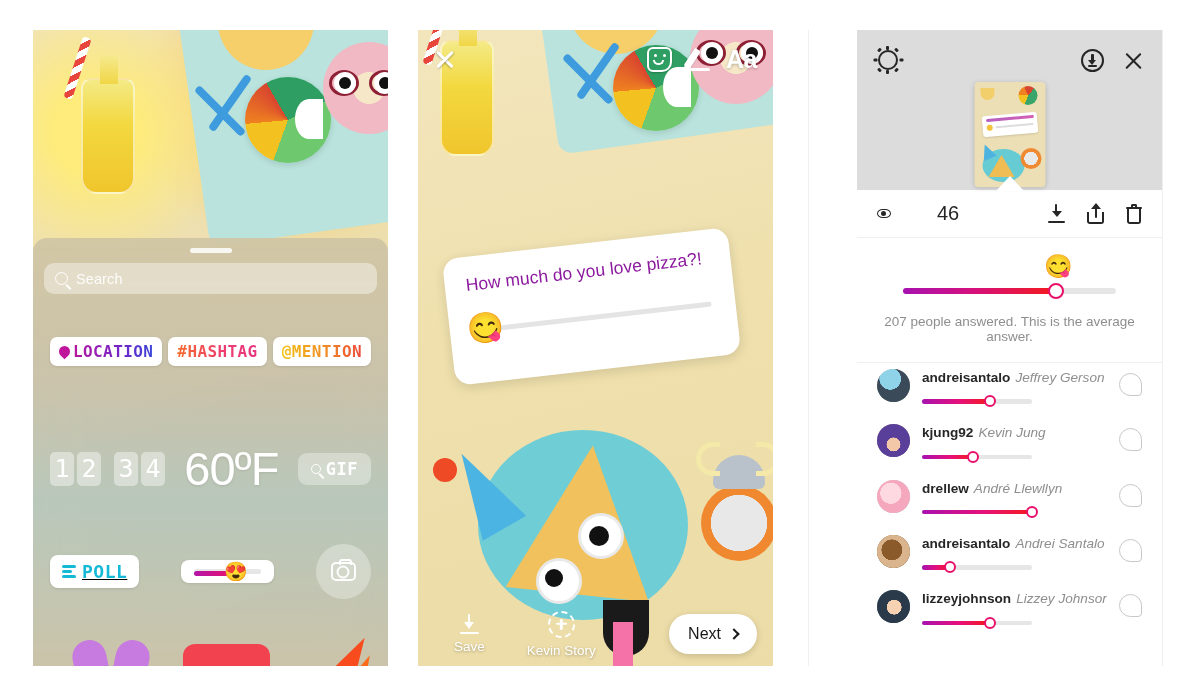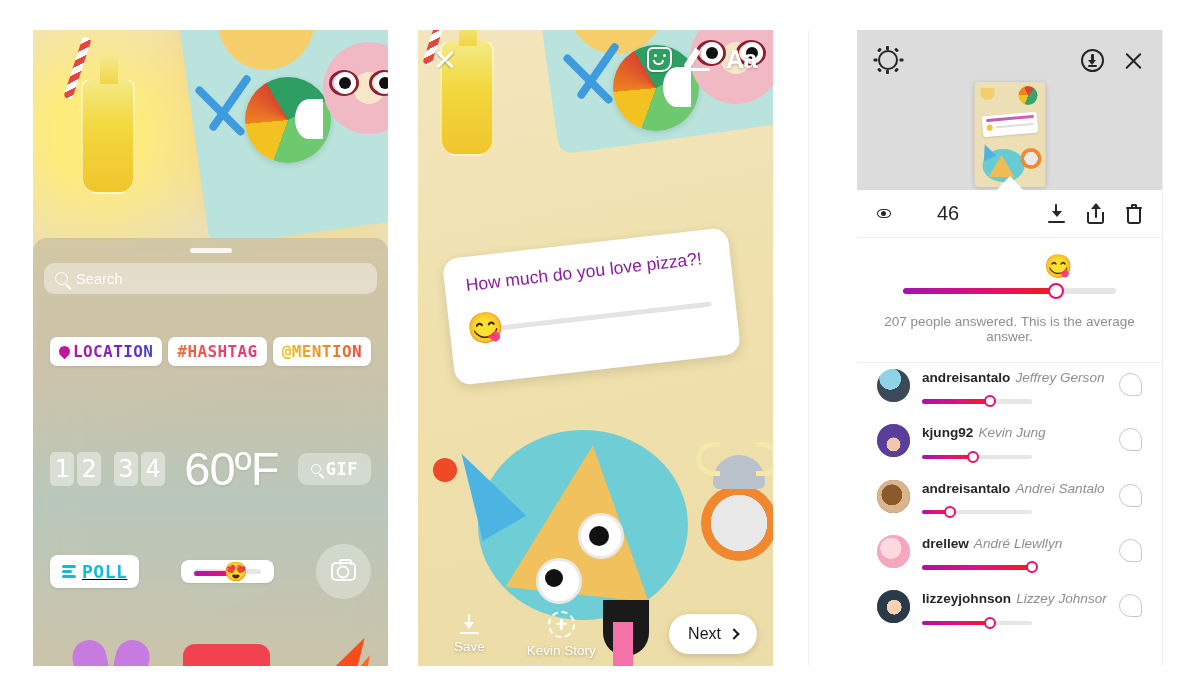--- a/index.html
+++ b/index.html
@@ -560,54 +560,54 @@
             <div class="ans-track"></div>
             <div class="ans-fill" style="width:46%;"></div>
             <div class="ans-knob" style="left:46%;"></div>
           </div>
         </div>
         <span class="reply-ic"></span>
       </div>
 
       <div class="ans-row">
         <div class="avatar">
+            <i class="a1" style="background:radial-gradient(circle at 42% 40%,#ffd9e2 0 38%,#f4a7bd 39%),linear-gradient(150deg,#ffe7ef,#cfd6dc);display:block;height:100%;"></i>
+          </div>
+        <div class="ans-body">
+          <div class="ans-names">
+            <span class="ans-user">drellew</span><span class="ans-full">André Llewllyn</span>
+          </div>
+          <div class="ans-sliderwrap">
+            <div class="ans-track"></div>
+            <div class="ans-fill" style="width:100%;"></div>
+            <div class="ans-knob" style="left:100%;"></div>
+          </div>
+        </div>
+        <span class="reply-ic"></span>
+      </div>
+
+      <div class="ans-row">
+        <div class="avatar">
             <i class="a1" style="background:radial-gradient(circle at 45% 45%,#8b5a2b 0 40%,#d9b48c 41%),linear-gradient(150deg,#b87d4b,#6e4420);display:block;height:100%;"></i>
           </div>
         <div class="ans-body">
           <div class="ans-names">
             <span class="ans-user">andreisantalo</span><span class="ans-full">Andrei Santalo</span>
           </div>
           <div class="ans-sliderwrap">
             <div class="ans-track"></div>
             <div class="ans-fill" style="width:25%;"></div>
             <div class="ans-knob" style="left:25%;"></div>
           </div>
         </div>
         <span class="reply-ic"></span>
       </div>
 
       <div class="ans-row">
         <div class="avatar">
-            <i class="a1" style="background:radial-gradient(circle at 42% 40%,#ffd9e2 0 38%,#f4a7bd 39%),linear-gradient(150deg,#ffe7ef,#cfd6dc);display:block;height:100%;"></i>
-          </div>
-        <div class="ans-body">
-          <div class="ans-names">
-            <span class="ans-user">drellew</span><span class="ans-full">André Llewllyn</span>
-          </div>
-          <div class="ans-sliderwrap">
-            <div class="ans-track"></div>
-            <div class="ans-fill" style="width:100%;"></div>
-            <div class="ans-knob" style="left:100%;"></div>
-          </div>
-        </div>
-        <span class="reply-ic"></span>
-      </div>
-
-      <div class="ans-row">
-        <div class="avatar">
             <i class="a1" style="background:radial-gradient(circle at 52% 52%,#f6d2b3 0 30%,#2b3a4a 31%),linear-gradient(150deg,#9fc4d8,#2f4256);display:block;height:100%;"></i>
           </div>
         <div class="ans-body">
           <div class="ans-names">
             <span class="ans-user">lizzeyjohnson</span><span class="ans-full">Lizzey Johnson</span>
           </div>
           <div class="ans-sliderwrap">
             <div class="ans-track"></div>
             <div class="ans-fill" style="width:62%;"></div>
             <div class="ans-knob" style="left:62%;"></div>

